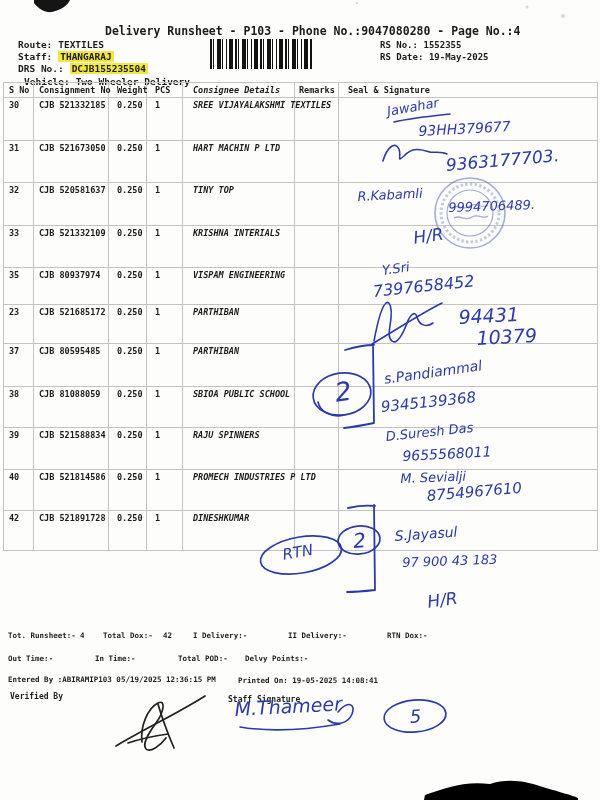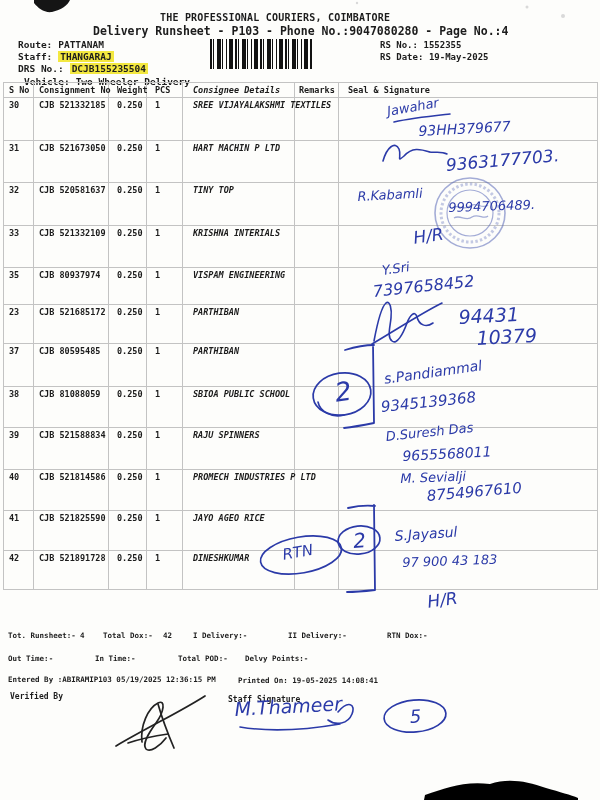--- a/index.html
+++ b/index.html
@@ -32,25 +32,24 @@
   .ct tbody tr:nth-child(9){height:42px}.ct tbody tr:nth-child(10){height:41px}
   .ct tbody tr:nth-child(11){height:40px}.ct tbody tr:nth-child(12){height:39px}
   .ct tbody tr:nth-child(13){height:37px}
   .ovl{position:absolute;left:0;top:0;pointer-events:none;}
 </style>
 </head>
 <body>
 
 <div class="page">
 
-  <div class="pt" style="left:160px;top:12px;font-size:10px;letter-spacing:0.2px;">THE PROFESSIONAL COURIERS, COIMBATORE</div>
-  <div class="pt" style="left:93px;top:24px;font-size:11.5px;">Delivery Runsheet - P103 - Phone No.:9047080280 - Page No.:4</div>
+  <div class="pt" style="left:105px;top:24px;font-size:11.5px;">Delivery Runsheet - P103 - Phone No.:9047080280 - Page No.:4</div>
 
   <div class="pt" style="left:18px;top:39px;font-size:9.5px;">
-    <span class="lbl">Route:</span><span>PATTANAM</span>
+    <span class="lbl">Route:</span><span>TEXTILES</span>
   </div>
   <div class="pt" style="left:18px;top:51px;font-size:9.5px;">
     <span class="lbl">Staff:</span><span class="hl">THANGARAJ</span>
   </div>
   <div class="pt" style="left:18px;top:63px;font-size:9.5px;">
     <span class="lbl">DRS No.:</span><span class="hl">DCJB155235504</span>
   </div>
   <div class="pt" style="left:24px;top:76px;font-size:9.5px;">
     <span class="lbl">Vehicle:</span><span>Two Wheeler Delivery</span>
   </div>
@@ -166,29 +165,20 @@
           <td class="td-cd">RAJU SPINNERS</td>
           <td class="td-rm"></td>
           <td class="td-sl"></td>
         </tr>
       <tr>
           <td class="td-sno">40</td>
           <td class="td-con">CJB 521814586</td>
           <td class="td-wt">0.250</td>
           <td class="td-pcs">1</td>
           <td class="td-cd">PROMECH INDUSTRIES P LTD</td>
-          <td class="td-rm"></td>
-          <td class="td-sl"></td>
-        </tr>
-      <tr>
-          <td class="td-sno">41</td>
-          <td class="td-con">CJB 521825590</td>
-          <td class="td-wt">0.250</td>
-          <td class="td-pcs">1</td>
-          <td class="td-cd">JAYO AGEO RICE</td>
           <td class="td-rm"></td>
           <td class="td-sl"></td>
         </tr>
       <tr>
           <td class="td-sno">42</td>
           <td class="td-con">CJB 521891728</td>
           <td class="td-wt">0.250</td>
           <td class="td-pcs">1</td>
           <td class="td-cd">DINESHKUMAR</td>
           <td class="td-rm"></td>

